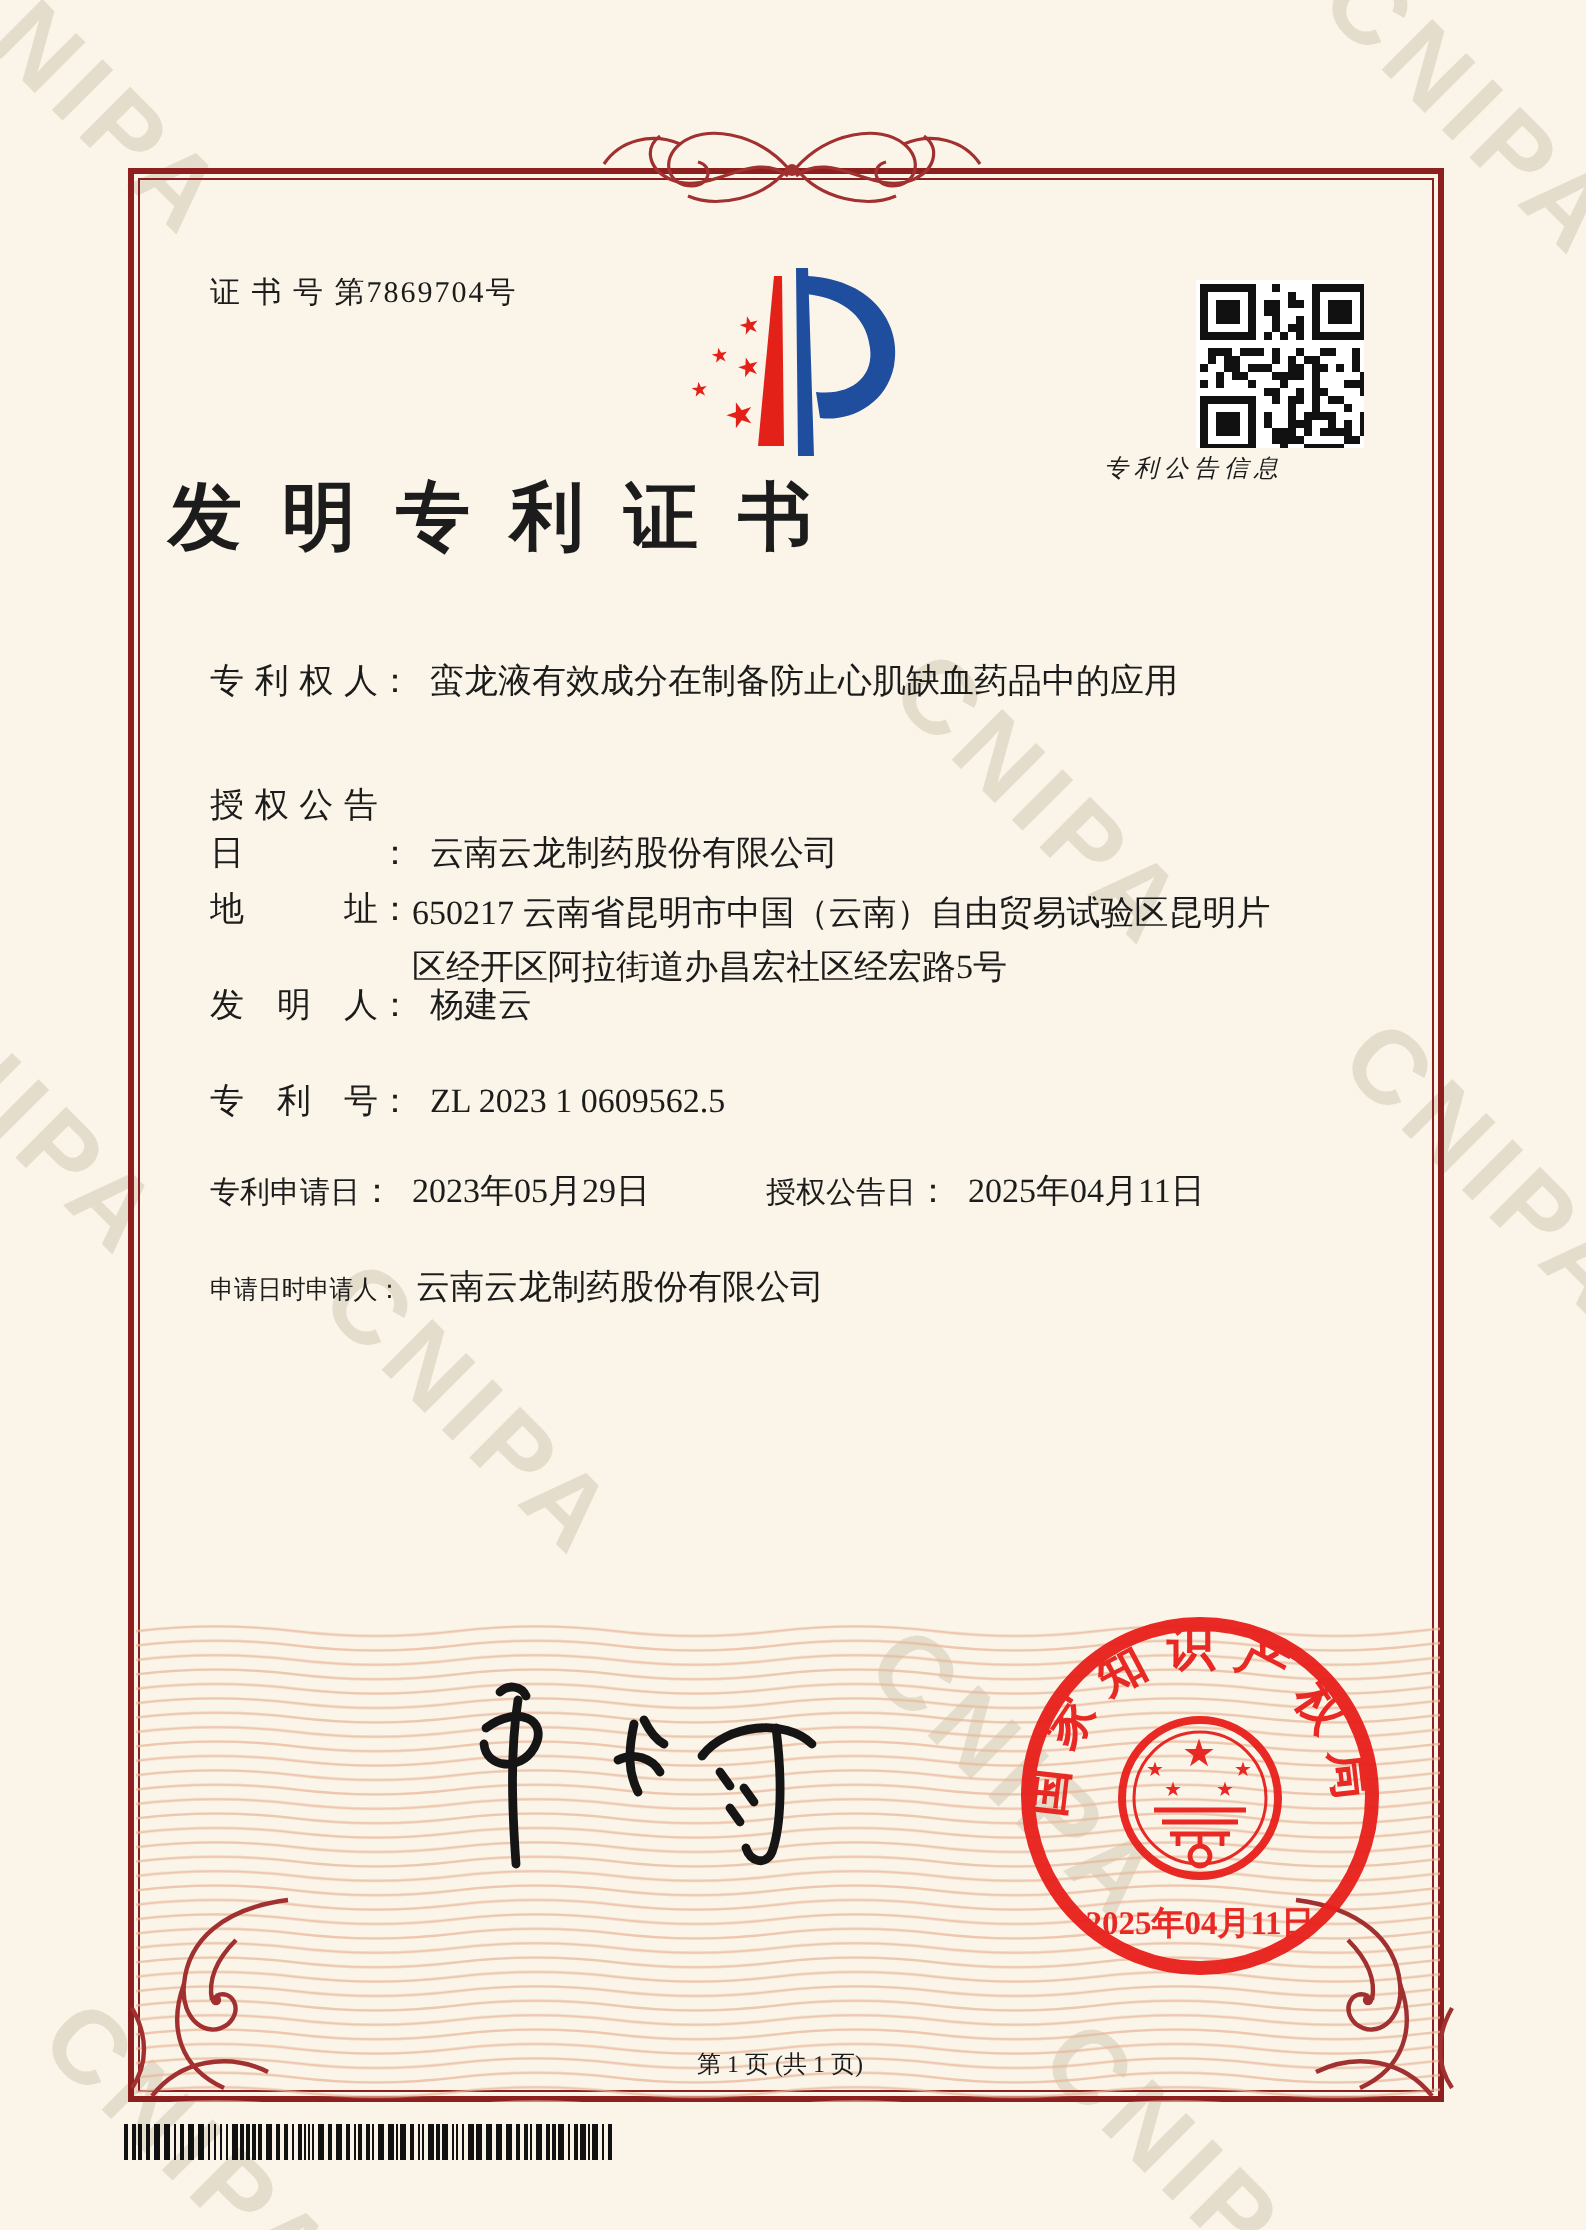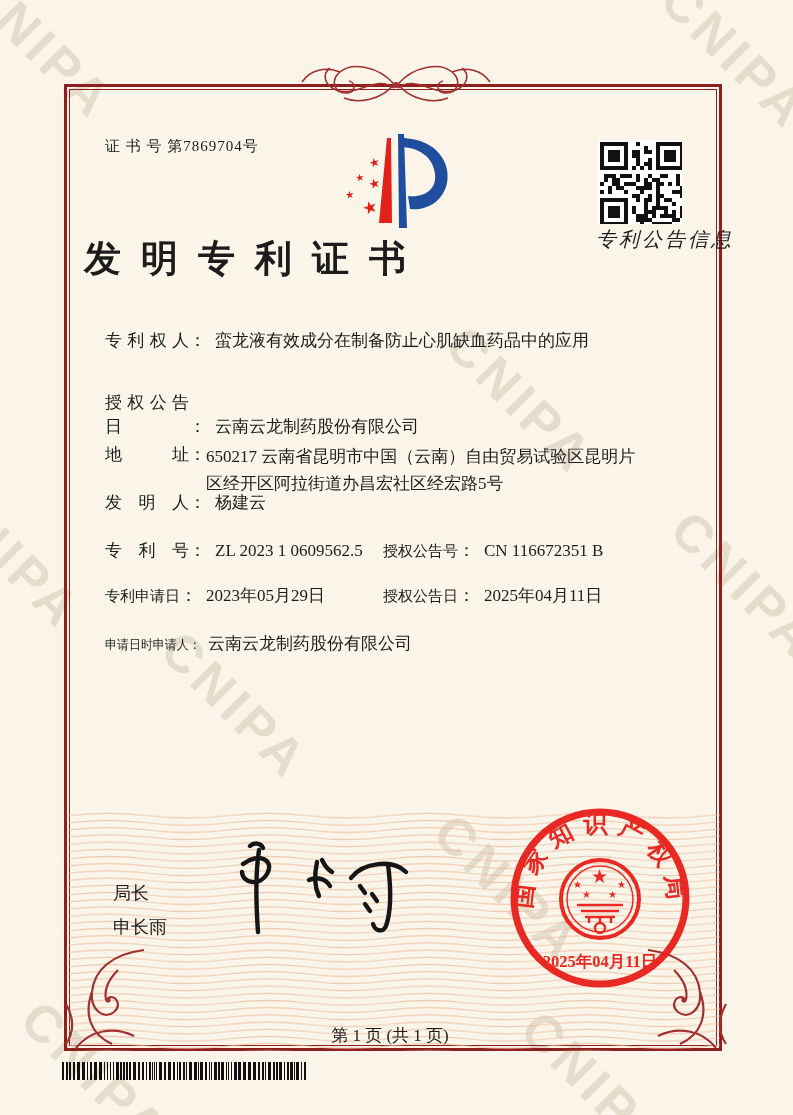--- a/index.html
+++ b/index.html
@@ -16,22 +16,22 @@
       transform:translate(-50%,-50%) rotate(45deg);pointer-events:none;z-index:1;}
   
   .frame{position:absolute;left:64px;top:84px;width:652px;height:961px;
          border:3px solid var(--frame);z-index:2;}
   .frame::after{content:"";position:absolute;inset:2px;border:1px solid var(--frame);}
   .orn{position:absolute;z-index:3;}
   
   .certno{position:absolute;left:105px;top:137px;font-size:15px;letter-spacing:1px;z-index:4;}
   .logo{position:absolute;left:338px;top:130px;z-index:4;}
   .qrbox{position:absolute;left:598px;top:140px;z-index:4;}
-  .qrlabel{position:absolute;left:585px;top:226px;width:160px;text-align:center;
-           font-size:20px;font-style:italic;letter-spacing:3px;z-index:4;}
+  .qrlabel{position:absolute;left:552px;top:226px;width:160px;
+           font-size:12px;font-style:italic;letter-spacing:3px;z-index:4;}
   .title{position:absolute;left:64px;top:234px;width:652px;text-align:left;
          font-size:37px;font-weight:bold;letter-spacing:20px;text-indent:20px;z-index:4;}
   
   .row{position:absolute;left:105px;width:615px;font-size:17px;line-height:24px;z-index:4;}
   .lbl-j{display:inline-block;width:84px;text-align:justify;text-align-last:justify;}
   .lbl-5{font-size:15px;}
   .lbl-7{display:inline-block;font-size:13px;transform:scaleX(.92);transform-origin:0 60%;}
   .val{margin-left:9px;}
   .val-abs{position:absolute;left:103px;top:0;}
   .addr-val{display:inline-block;width:442px;vertical-align:top;line-height:27px;margin-left:0;}
@@ -40,21 +40,21 @@
   .legal{position:absolute;left:86px;top:755px;width:620px;text-align:center;
          font-size:15.5px;font-style:italic;line-height:30px;z-index:4;}
   
   .band{position:absolute;left:68px;top:812px;z-index:2;}
   
   .signer{position:absolute;left:113px;top:876px;font-family:"Liberation Sans",sans-serif;
           font-size:18px;line-height:34px;z-index:5;}
   .sig{position:absolute;left:225px;top:836px;z-index:5;}
   .seal{position:absolute;left:505px;top:803px;z-index:6;}
   .footer{position:absolute;left:64px;top:1024px;width:652px;text-align:center;
-          font-size:17px;z-index:4;}
+          font-size:12px;z-index:4;}
   .barcode{position:absolute;left:62px;top:1062px;z-index:4;}
   
   .st-frame{stroke:var(--orn);fill:none;}
   .fl-orn{fill:var(--orn);}
   .fl-seal{fill:var(--seal);} .st-seal{stroke:var(--seal);fill:none;}
   .fl-blue{fill:var(--logoblue);} .fl-lred{fill:var(--logored);}
   .sealtxt{fill:var(--seal);font-family:"Liberation Serif",serif;font-weight:bold;}
 </style>
 </head>
 <body>
@@ -277,43 +277,36 @@
   <div class="row" style="top:443px">
     <span class="lbl-j">地址</span><span>：</span><span class="addr-val">650217 云南省昆明市中国（云南）自由贸易试验区昆明片区经开区阿拉街道办昌宏社区经宏路5号</span>
   </div>
 
   <div class="row" style="top:491px">
     <span class="lbl-j">发明人</span><span>：</span><span class="val">杨建云</span>
   </div>
 
   <div class="row" style="top:539px">
     <span class="lbl-j">专利号</span><span>：</span><span class="val">ZL 2023 1 0609562.5</span>
-    <span class="rcol">
-      <span class="lbl-5">授权公告号</span><span>：</span><span class="val">CN 116672351 B</span>
-    </span>
   </div>
 
   <div class="row" style="top:584px">
     <span class="lbl-5">专利申请日</span><span>：</span><span class="val">2023年05月29日</span>
     <span class="rcol">
       <span class="lbl-5">授权公告日</span><span>：</span><span class="val">2025年04月11日</span>
     </span>
   </div>
 
   <div class="row" style="top:632px;position:absolute">
     <span class="lbl-7"><span>申请日时申请人</span><span>：</span></span>
     <span class="val-abs">云南云龙制药股份有限公司</span>
   </div>
 
 
 
-  <div class="signer">
-    <div>局长</div>
-    <div>申长雨</div>
-  </div>
 
   <svg class="sig" width="195" height="105" viewBox="0 0 195 105">
     <g fill="none" stroke="#151515" stroke-width="4.4" stroke-linecap="round">
       <path d="M34,14 C30,40 31,68 33,96"></path>
       <path d="M18,28 C34,16 50,24 42,38 C35,50 18,48 17,36"></path>
       <path d="M25,10 C29,6 36,7 38,12"></path>
       <path d="M92,26 C89,40 89,50 94,60"></path>
       <path d="M84,44 C92,40 101,43 105,50"></path>
       <path d="M97,24 C100,30 103,34 107,36"></path>
       <path d="M126,42 C138,26 168,23 181,36"></path>

